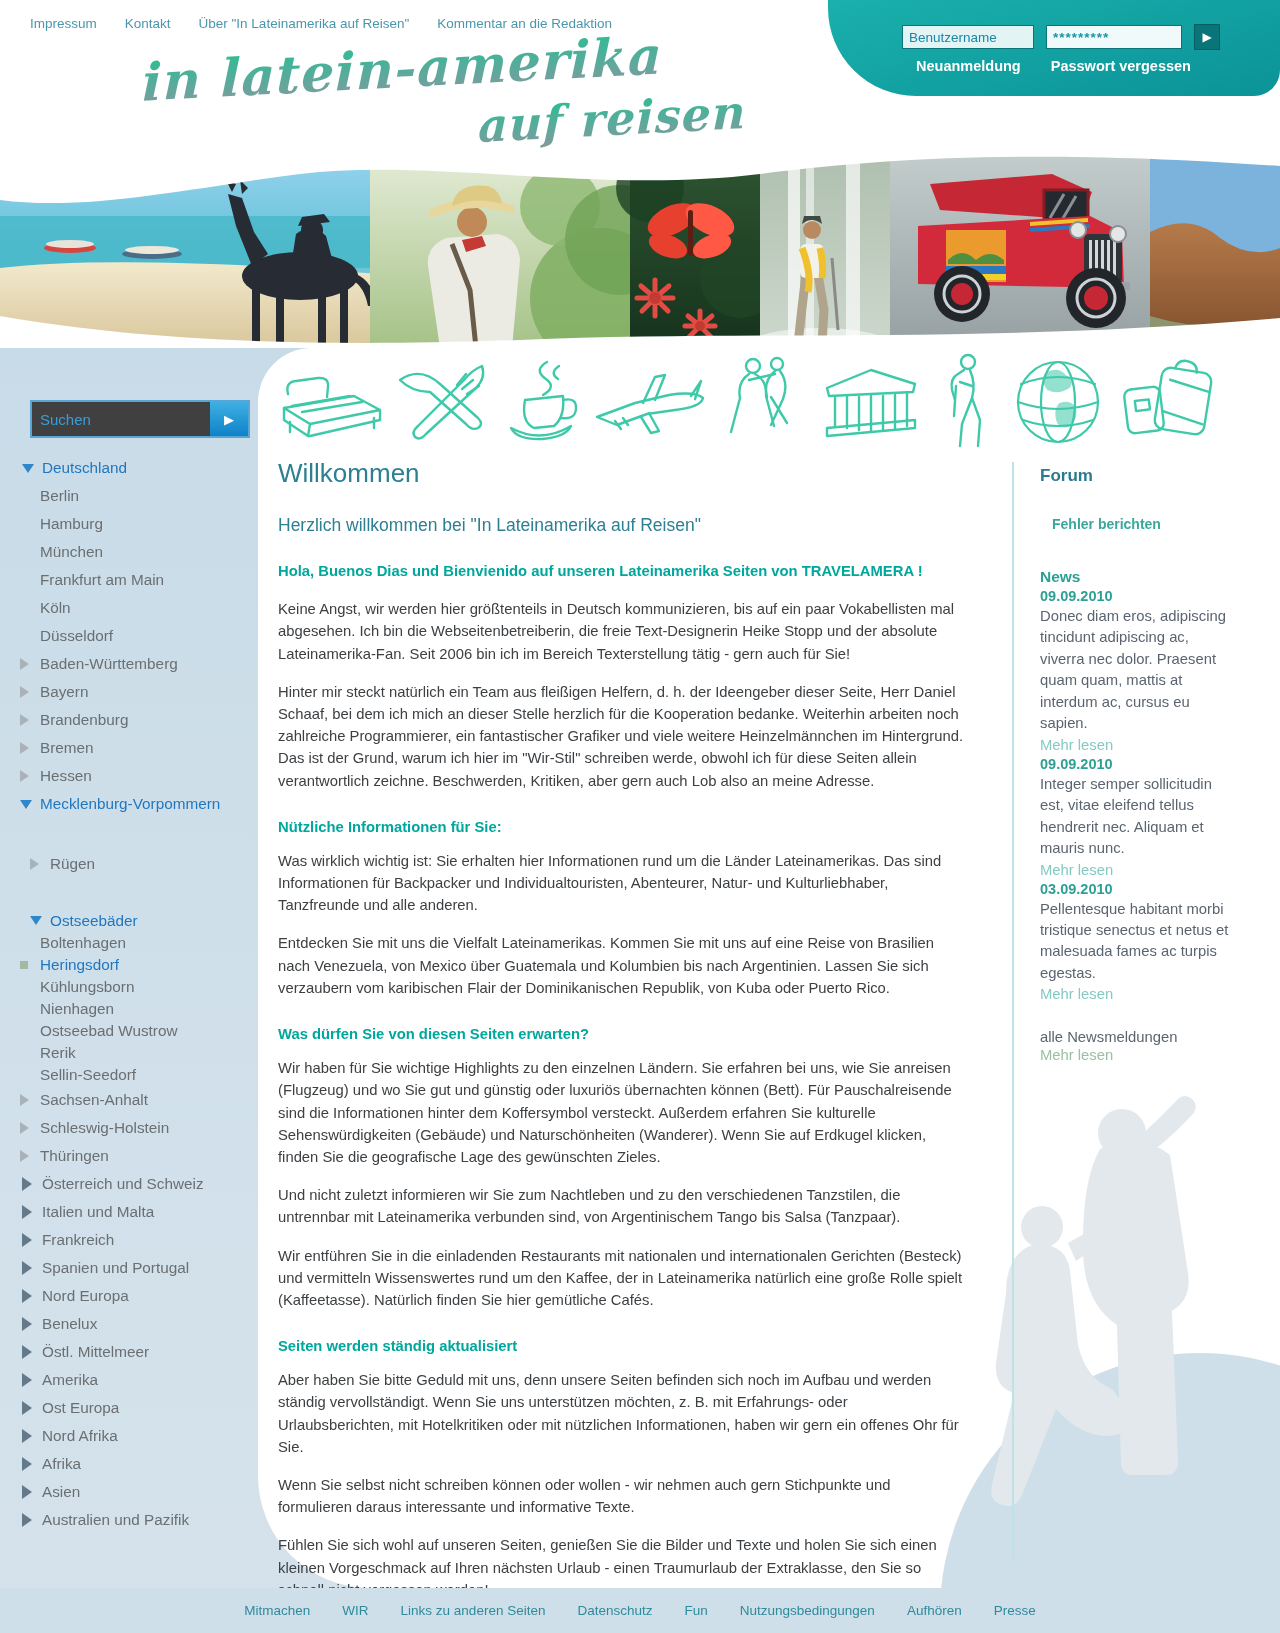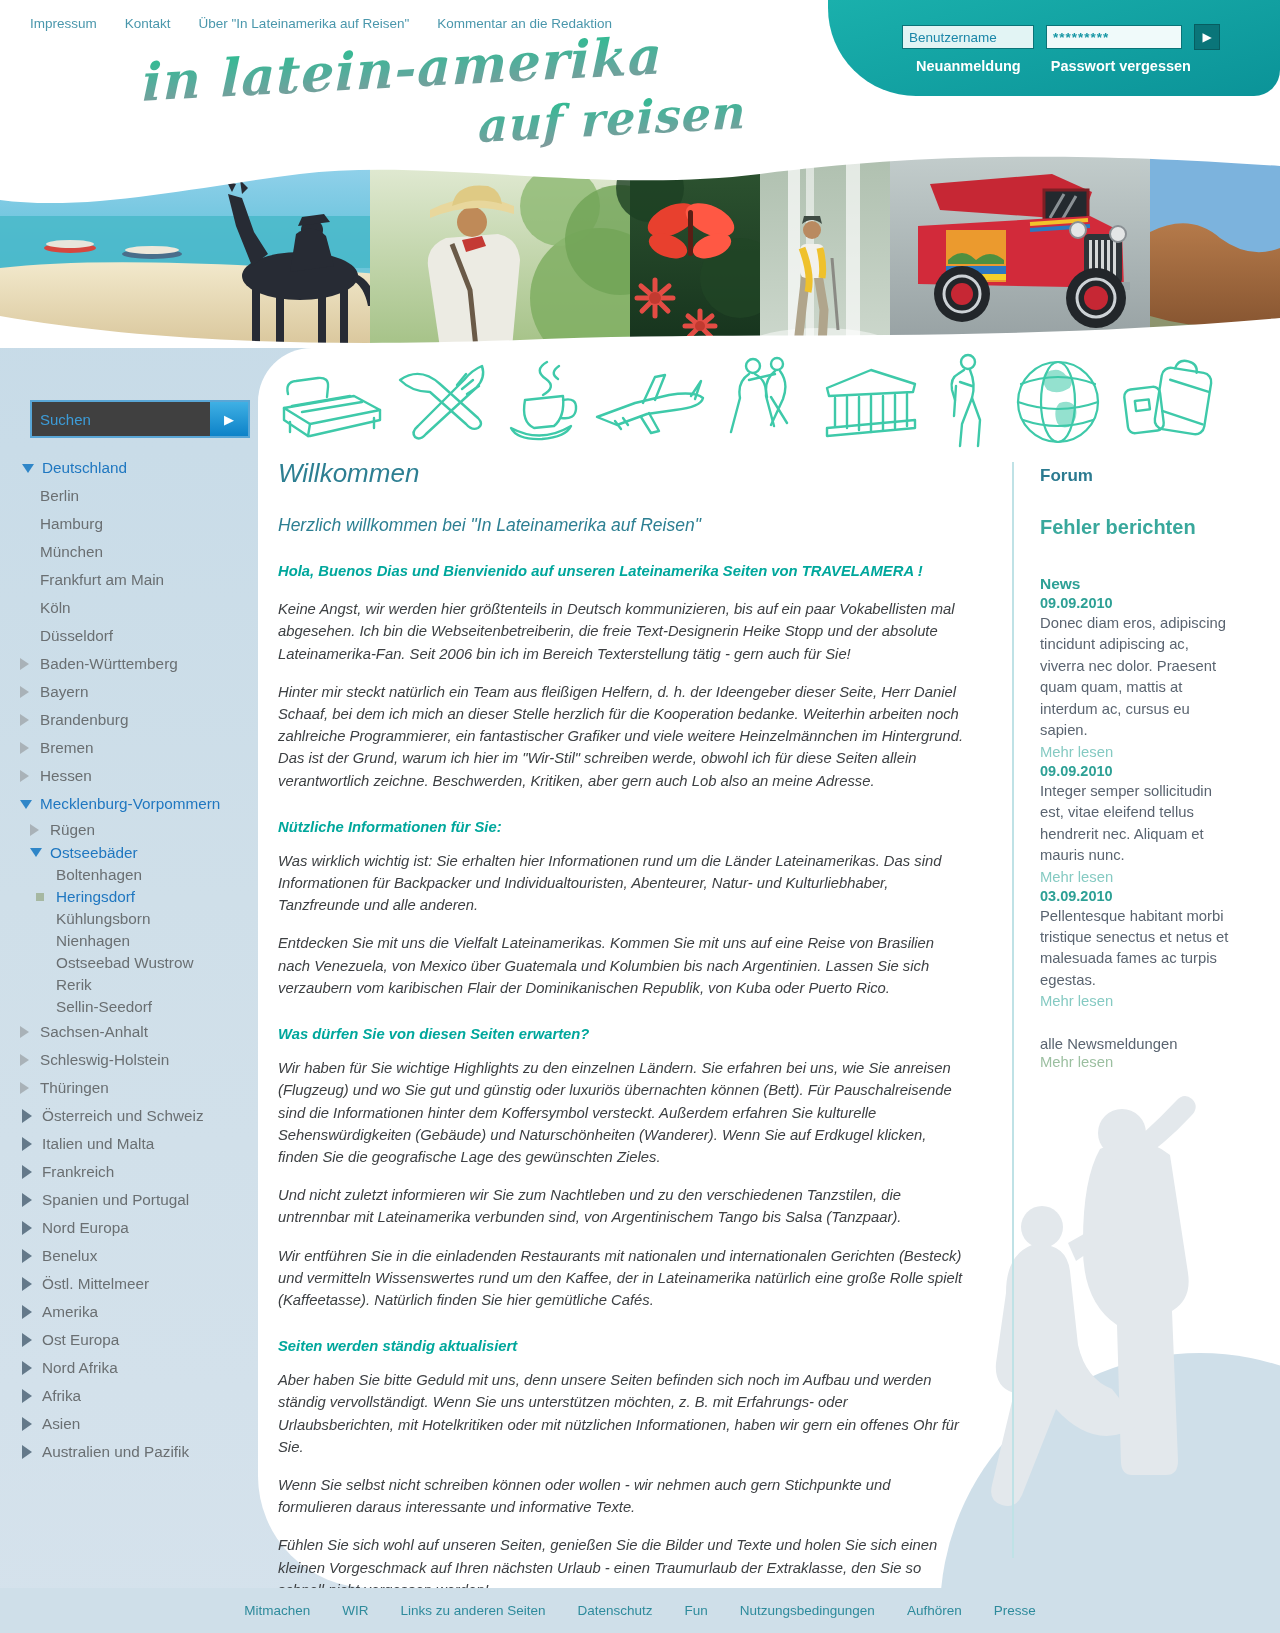--- a/index.html
+++ b/index.html
@@ -52,39 +52,39 @@
   .search input{flex:1;border:none;outline:none;font-size:15px;color:#3c9cd8;padding:0 8px;
                 font-family:"Liberation Sans",sans-serif;background:#404040;min-width:0;}
   .search button{width:38px;border:none;cursor:pointer;color:#fff;font-size:13px;
                  background:linear-gradient(180deg,#3fb0e4,#0d82c8);}
   .nav{position:absolute;left:0;top:106px;width:100%;}
   .nav-item{display:flex;align-items:center;height:28px;font-size:15.3px;color:#6a6f72;cursor:pointer;}
   .nav-item.blue{color:#1f77c0;}
   .nav-item .cell{width:20px;display:flex;justify-content:flex-start;align-items:center;flex:0 0 20px;}
   .lvl0{padding-left:22px;}
   .lvl1{padding-left:20px;}
-  .lvl2{padding-left:30px;height:23px;}
-  .lvl3{padding-left:36px;height:22px;}
+  .lvl2{padding-left:30px;height:23px;margin-top:34px;}
+  .lvl3{padding-left:20px;height:22px;}
   .tri{width:0;height:0;display:inline-block;}
   .tri.down{border-left:6px solid transparent;border-right:6px solid transparent;border-top:9px solid #2f86c8;}
   .tri.right{border-top:6px solid transparent;border-bottom:6px solid transparent;border-left:9px solid #a9b2b8;}
   .tri.right.dark{border-top:7px solid transparent;border-bottom:7px solid transparent;border-left:10px solid #64798a;}
   .sq{width:8px;height:8px;background:#a6b8a2;display:inline-block;}
   
-  .main{position:absolute;left:278px;top:458px;width:688px;z-index:5;font-style:italic;}
+  .main{position:absolute;left:278px;top:458px;width:688px;z-index:5;}
   .main h1{font-size:26px;font-weight:400;color:#2d7f92;margin:0 0 26px;}
   .main h2{font-size:17.5px;font-weight:400;color:#2d7f92;margin:0 0 24px;}
   .main p{font-size:14.8px;line-height:1.5;color:#3d4043;margin:0 0 16px;}
   .main p.lead,.main p.sub{color:#00a79c;font-weight:700;}
   .main p.sub{margin:24px 0 12px;}
   
   .news{position:absolute;left:1012px;top:462px;width:190px;padding-left:26px;z-index:5;
         border-left:2px solid #bfe2e6;min-height:1096px;}
   .news .forum{font-size:17px;font-weight:700;color:#2b7a90;margin:4px 0 30px;display:block;text-decoration:none;}
-  .news .fehler{font-size:20px;font-weight:700;color:#39a89c;margin:0 0 36px;display:block;text-decoration:none;}
+  .news .fehler{font-size:14px;font-weight:700;color:#39a89c;margin:0 12px 36px;display:block;text-decoration:none;}
   .news .ntitle{font-size:15.5px;font-weight:700;color:#2da095;margin:0 0 2px;}
   .news .ndate{font-size:14.5px;font-weight:700;color:#2da095;margin:2px 0 2px;}
   .news .ntext{font-size:14.8px;line-height:1.45;color:#5a6470;}
   .news .mehr{font-size:14.8px;color:#85cac2;text-decoration:none;display:inline-block;margin-top:2px;}
   .news .allnews{font-size:14.8px;color:#5a6470;margin-top:26px;}
   .news .mehr.alt{color:#9bbfa0;}
   
   .corner-circle{position:absolute;right:-180px;bottom:-240px;width:520px;height:520px;border-radius:50%;
                  background:#cfdfe9;z-index:4;}
   .dancers{position:absolute;right:0;top:1075px;z-index:4;pointer-events:none;}

